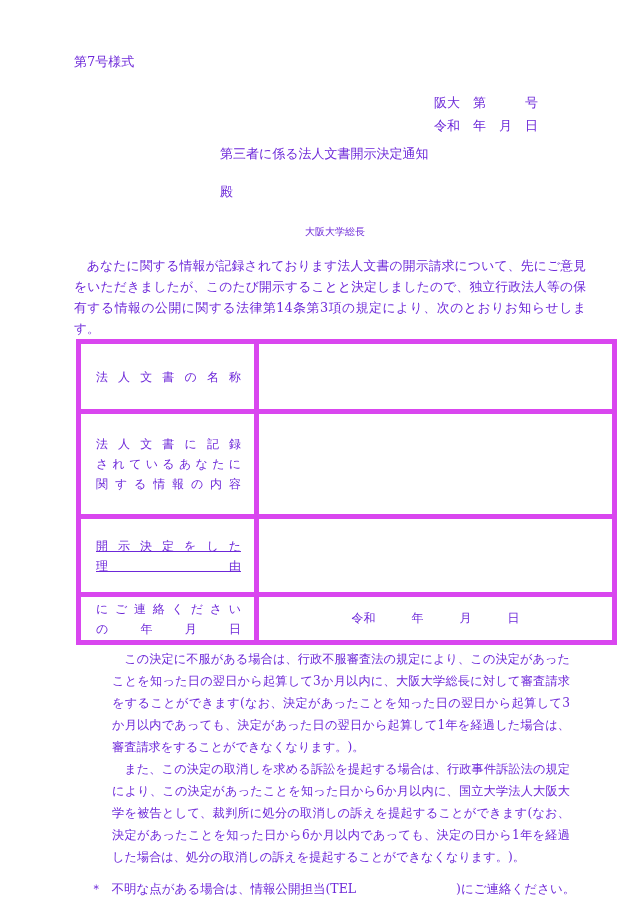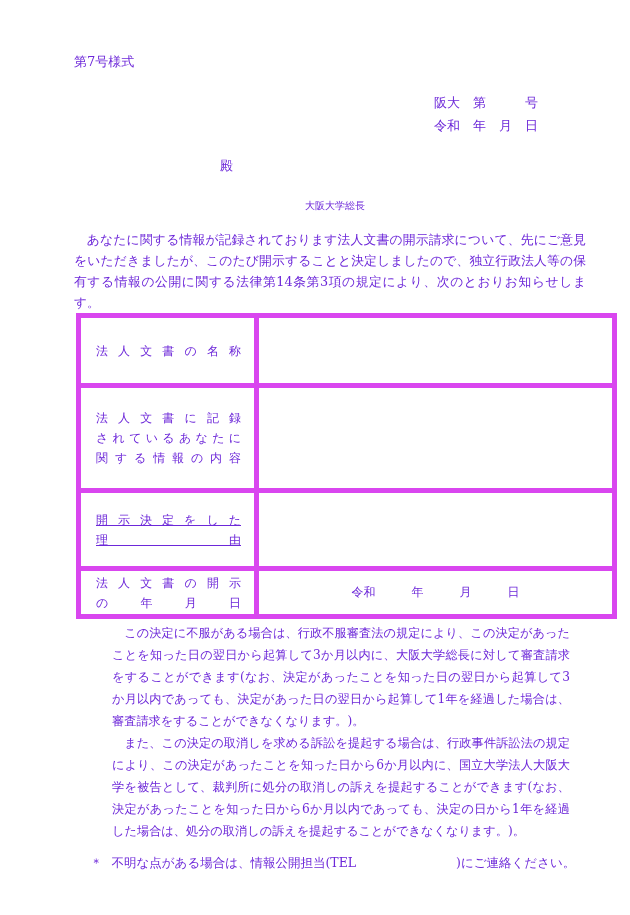--- a/index.html
+++ b/index.html
@@ -38,20 +38,21 @@
 
 <div class="page">
 
   <div class="form-number">第7号様式</div>
 
   <div class="ref-block">
     <div>阪大　第　　　号</div>
     <div>令和　年　月　日</div>
   </div>
 
+  <div class="doc-title">第三者に係る法人文書開示決定通知</div>
 
   <div class="addressee">殿</div>
 
   <div class="sender">大阪大学総長</div>
 
   <p class="intro">あなたに関する情報が記録されております法人文書の開示請求について、先にご意見をいただきましたが、このたび開示することと決定しましたので、独立行政法人等の保有する情報の公開に関する法律第14条第3項の規定により、次のとおりお知らせします。</p>
 
   <table class="disclosure">
     <tbody>
       <tr class="r1">
@@ -70,21 +71,21 @@
       </tr>
       <tr class="r3">
         <td class="lbl">
           <div class="lbl-line">開示決定をした</div>
           <div class="lbl-line">理由</div>
         </td>
         <td class="val"></td>
       </tr>
       <tr class="r4">
         <td class="lbl">
-          <div class="lbl-line">法人文書の開示</div>
+          <div class="lbl-line">にご連絡ください</div>
           <div class="lbl-line">の年月日</div>
         </td>
         <td class="val date-val">令和　　　年　　　月　　　日</td>
       </tr>
     </tbody>
   </table>
 
   <div class="notes">
     <p>この決定に不服がある場合は、行政不服審査法の規定により、この決定があったことを知った日の翌日から起算して3か月以内に、大阪大学総長に対して審査請求をすることができます(なお、決定があったことを知った日の翌日から起算して3か月以内であっても、決定があった日の翌日から起算して1年を経過した場合は、審査請求をすることができなくなります。)。</p>
     <p>また、この決定の取消しを求める訴訟を提起する場合は、行政事件訴訟法の規定により、この決定があったことを知った日から6か月以内に、国立大学法人大阪大学を被告として、裁判所に処分の取消しの訴えを提起することができます(なお、決定があったことを知った日から6か月以内であっても、決定の日から1年を経過した場合は、処分の取消しの訴えを提起することができなくなります。)。</p>

